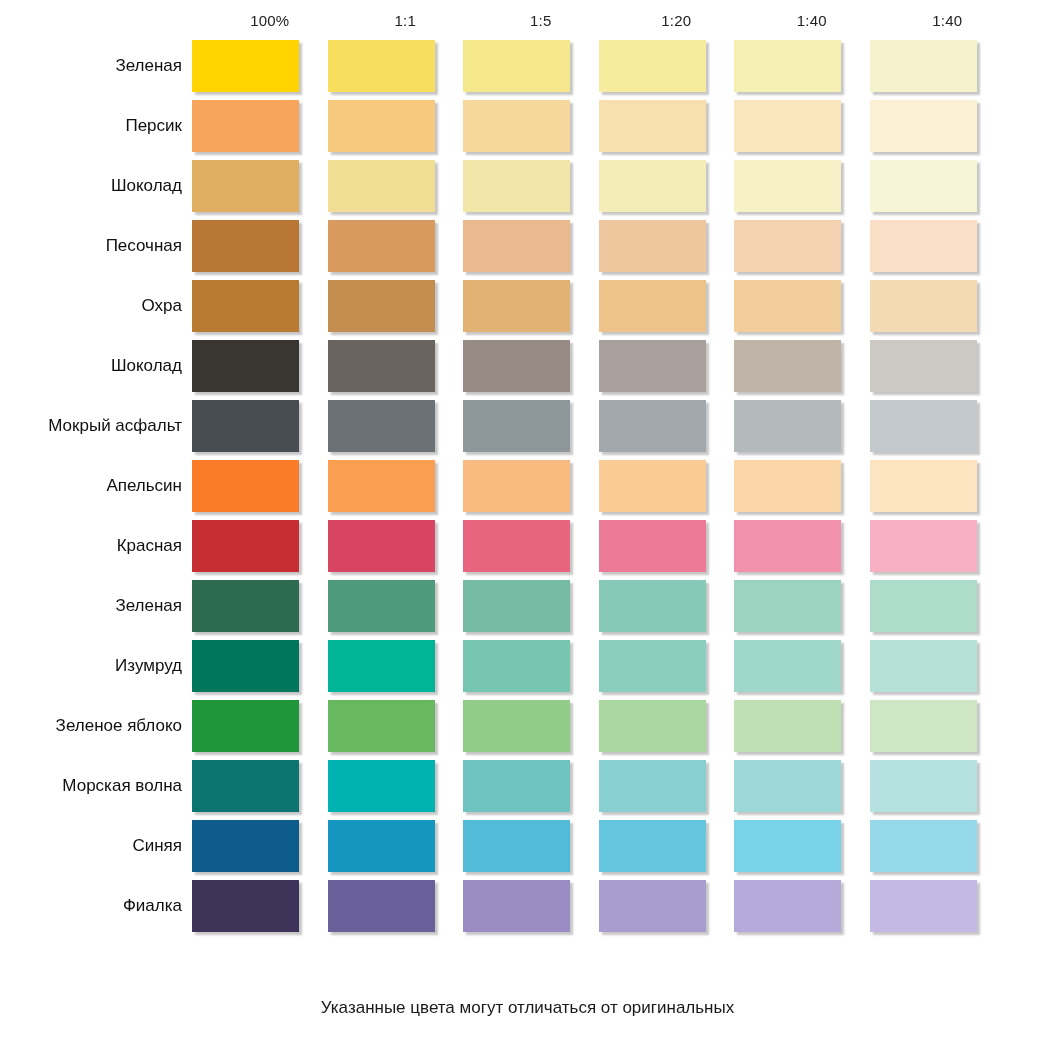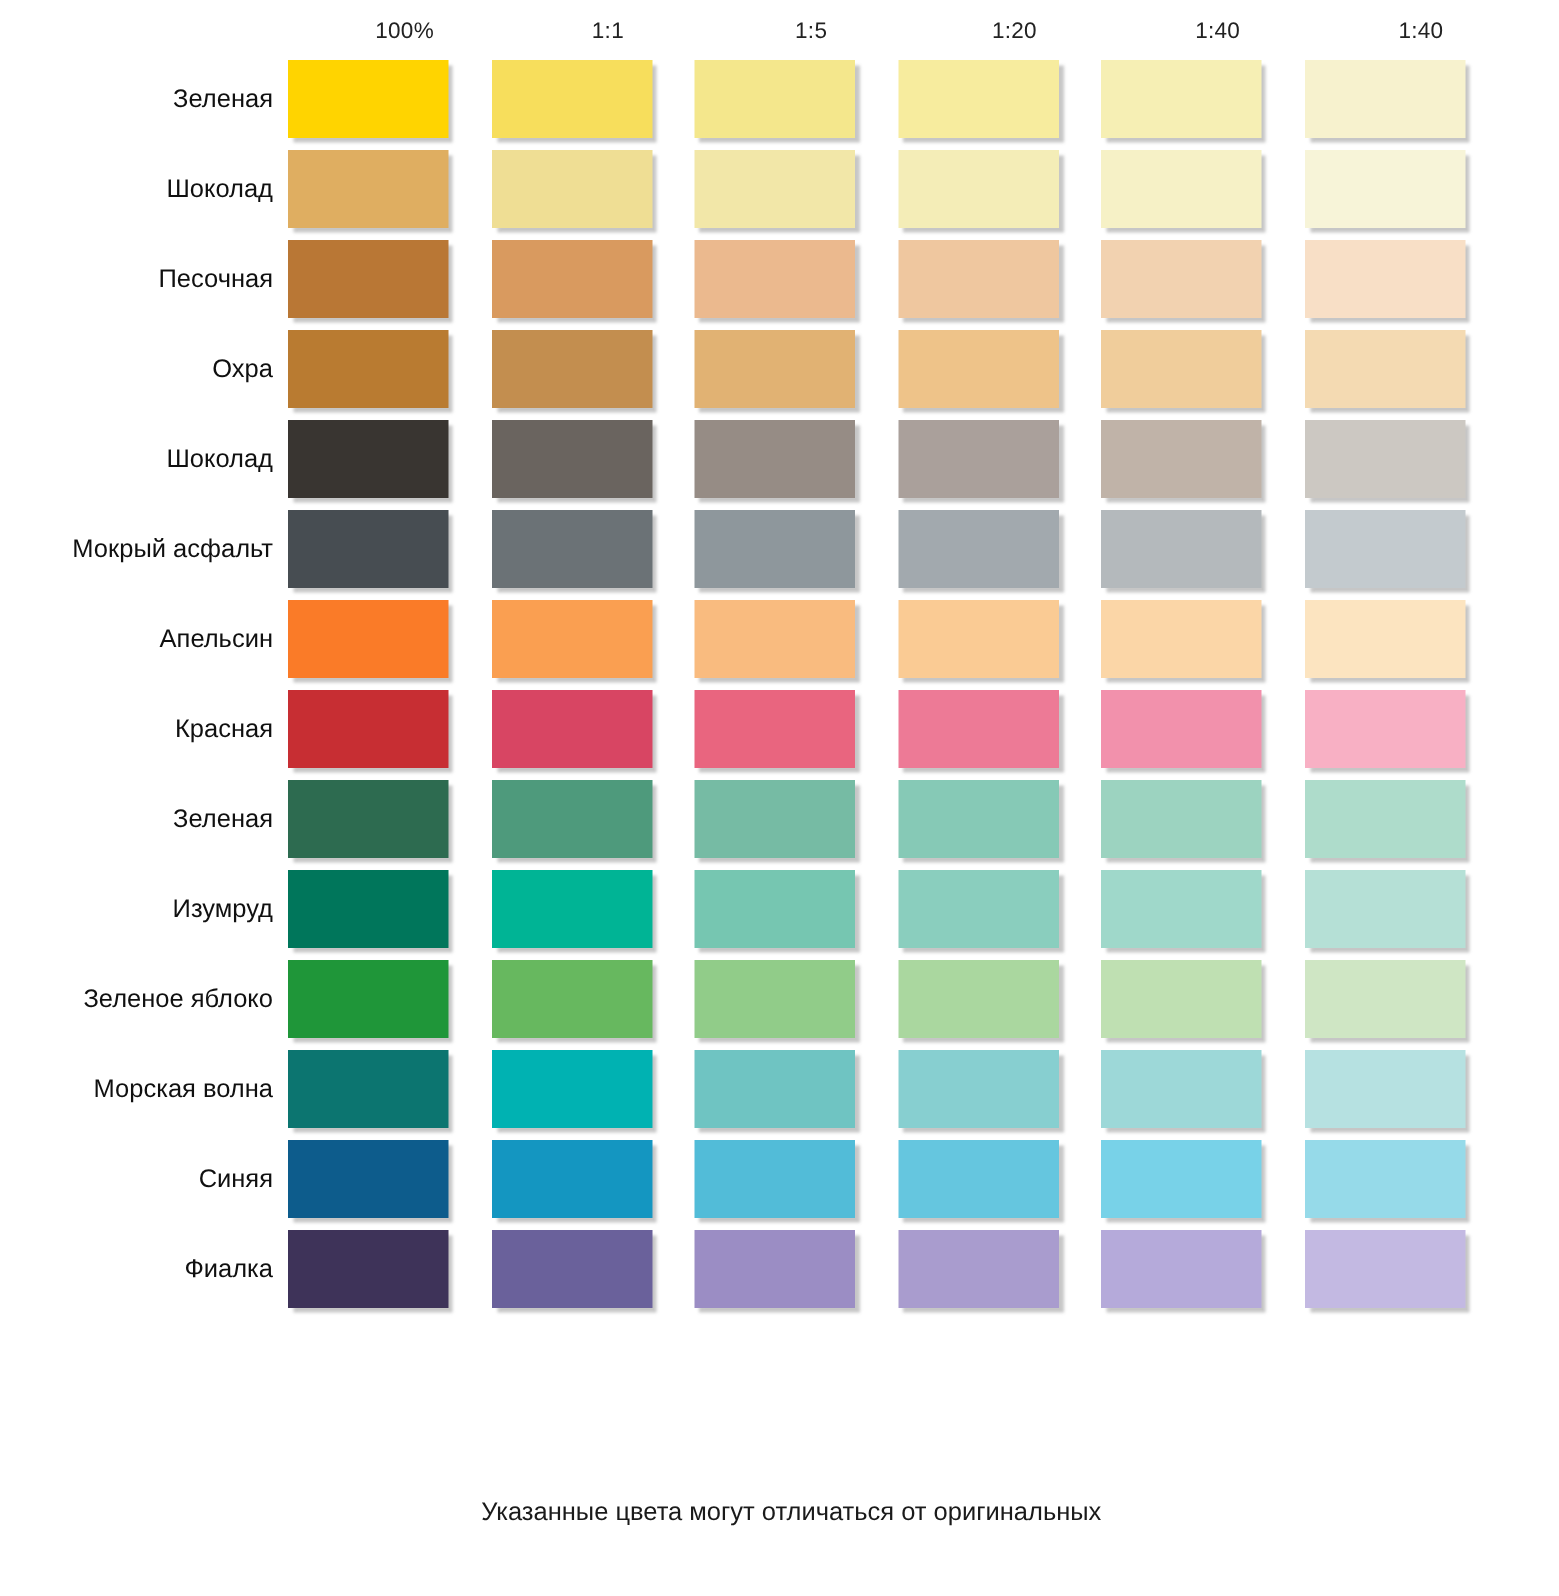--- a/index.html
+++ b/index.html
@@ -152,20 +152,43 @@
           </div>
           <div class="swatch-cell">
             <div class="swatch" title="Желтая 1:20 #F6EFB4" style="background: rgb(246, 239, 180);"></div>
           </div>
           <div class="swatch-cell">
             <div class="swatch" title="Желтая 1:40 #F7F2CE" style="background: rgb(247, 242, 206);"></div>
           </div>
         </div>
       </div>
       <div class="swatch-row">
+        <div class="row-label">Персик</div>
+        <div class="row-swatches">
+          <div class="swatch-cell">
+            <div class="swatch" title="Персик 100% #F8A55C" style="background: rgb(248, 165, 92);"></div>
+          </div>
+          <div class="swatch-cell">
+            <div class="swatch" title="Персик 1:1 #F7C97F" style="background: rgb(247, 201, 127);"></div>
+          </div>
+          <div class="swatch-cell">
+            <div class="swatch" title="Персик 1:5 #F6D79C" style="background: rgb(246, 215, 156);"></div>
+          </div>
+          <div class="swatch-cell">
+            <div class="swatch" title="Персик 1:10 #F8DFAD" style="background: rgb(248, 223, 173);"></div>
+          </div>
+          <div class="swatch-cell">
+            <div class="swatch" title="Персик 1:20 #FAE6BD" style="background: rgb(250, 230, 189);"></div>
+          </div>
+          <div class="swatch-cell">
+            <div class="swatch" title="Персик 1:40 #FBEFD4" style="background: rgb(251, 239, 212);"></div>
+          </div>
+        </div>
+      </div>
+      <div class="swatch-row">
         <div class="row-label">Шоколад</div>
         <div class="row-swatches">
           <div class="swatch-cell">
             <div class="swatch" title="Бежевая 100% #DFAE61" style="background: rgb(223, 174, 97);"></div>
           </div>
           <div class="swatch-cell">
             <div class="swatch" title="Бежевая 1:1 #EFDE94" style="background: rgb(239, 222, 148);"></div>
           </div>
           <div class="swatch-cell">
             <div class="swatch" title="Бежевая 1:5 #F2E7A8" style="background: rgb(242, 231, 168);"></div>

